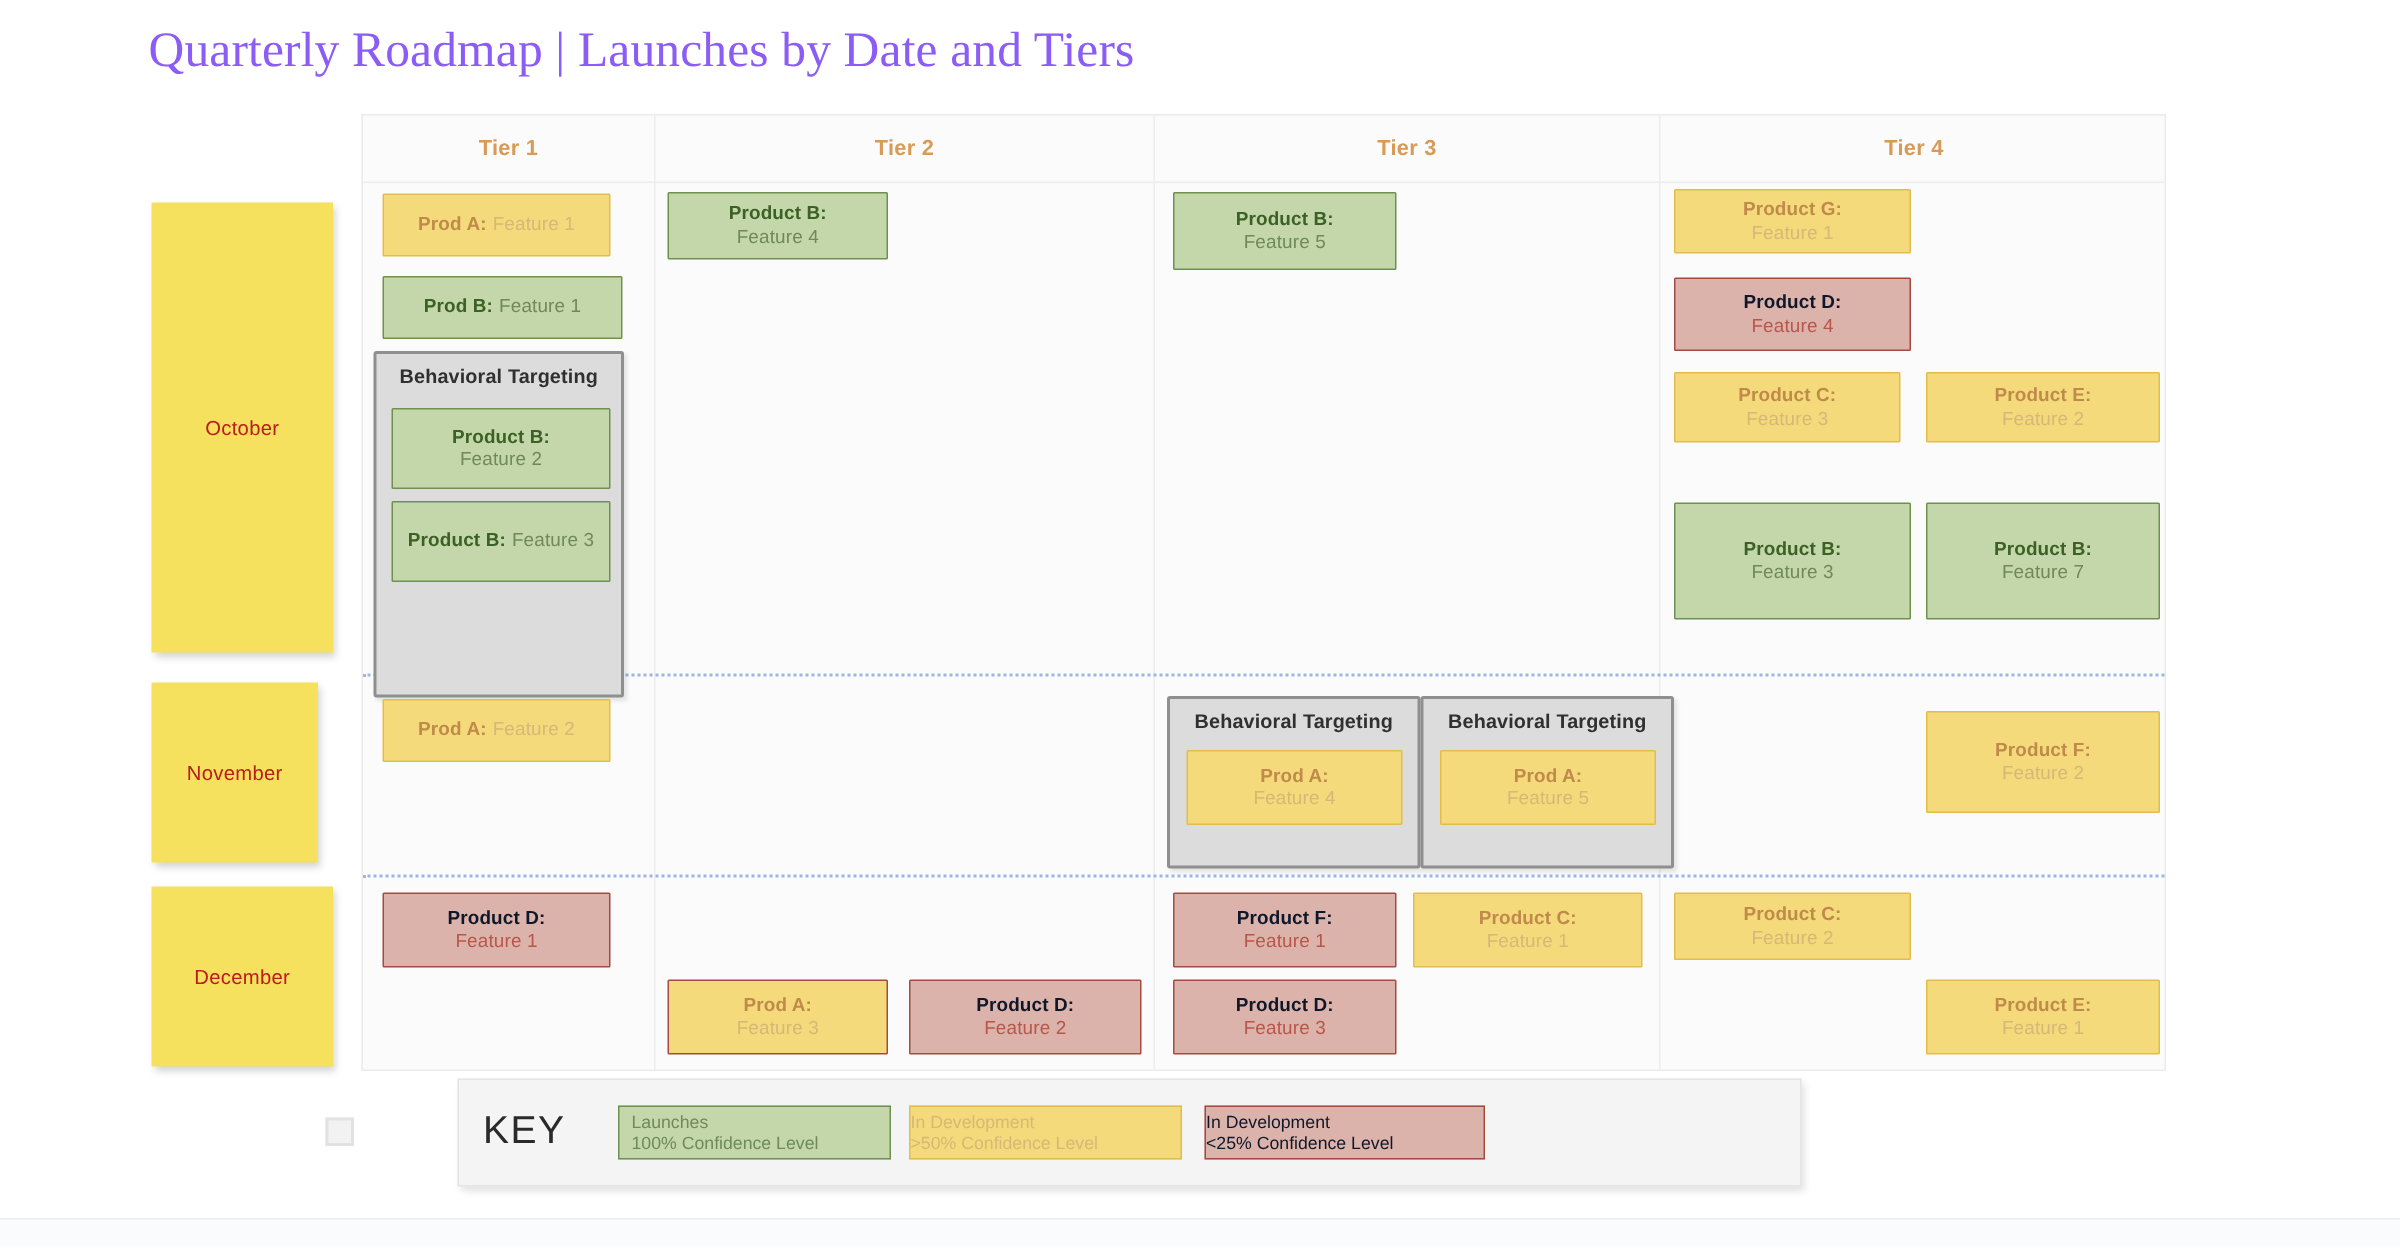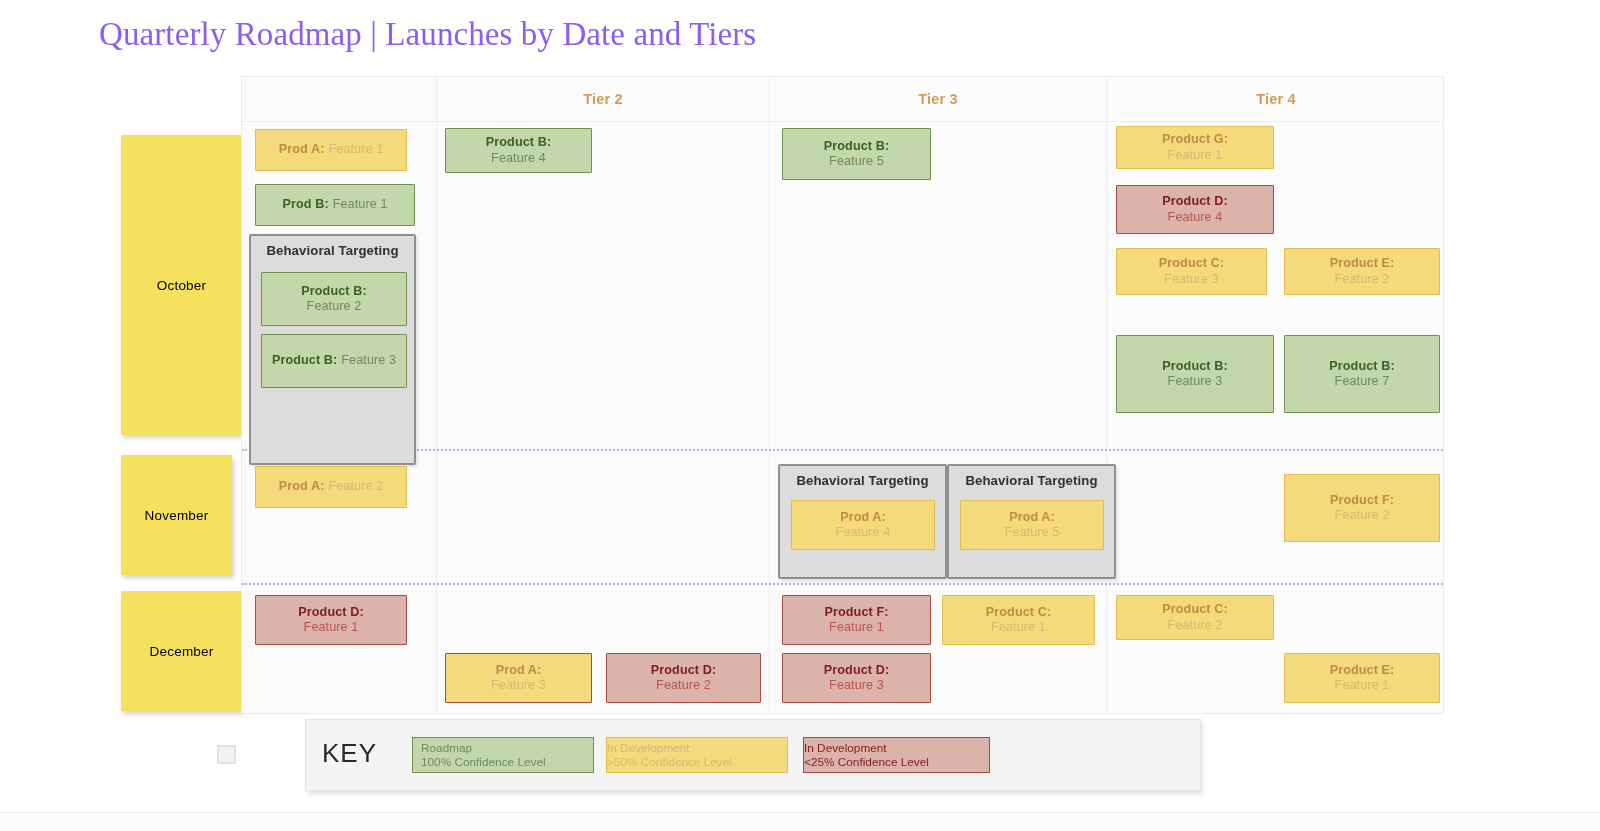--- a/index.html
+++ b/index.html
@@ -75,23 +75,22 @@
 
   
   .month-note {
     position: absolute;
     background: #f6e15f;
     box-shadow: 2px 3px 5px rgba(0,0,0,0.18);
     display: flex;
     align-items: center;
     justify-content: center;
     font-size: 13.5px;
-    color: #000000;
+    color: #b91c1c;
     letter-spacing: 0.2px;
-    margin-left: 20px;
   }
 
   
   .card {
     position: absolute;
     box-sizing: border-box;
     border-width: 1.5px;
     border-style: solid;
     display: flex;
     flex-direction: column;
@@ -126,21 +125,21 @@
     background: #f4da7b;
     border-color: #e2bd4e;
   }
   .st-dev50 .prod { color: #c08a4a; }
   .st-dev50 .feat { color: #d6b877; }
 
   .st-dev25 {
     background: #dbb3ab;
     border-color: #a54a43;
   }
-  .st-dev25 .prod { color: #7f1d1d; }
+  .st-dev25 .prod { color: #0f172a; }
   .st-dev25 .feat { color: #b9564b; }
 
   
   .st-dev50.redline { border-color: #a54a43; }
 
   
   .bt-group {
     position: absolute;
     box-sizing: border-box;
     background: #dcdcdc;
@@ -229,20 +228,21 @@
 <div class="month-note" style="left:101px; top:455px; width:111px; height:120px;">November</div>
 <div class="month-note" style="left:101px; top:591px; width:121px; height:120px;">December</div>
 
 <div id="board">
 
   <div class="col-divider" style="left:194px;"></div>
   <div class="col-divider" style="left:527px;"></div>
   <div class="col-divider" style="left:864px;"></div>
 
   <div id="header-row">
+    <div class="tier-head" style="left:0px;   width:194px;">Tier 1</div>
     <div class="tier-head" style="left:195px; width:332px;">Tier 2</div>
     <div class="tier-head" style="left:528px; width:336px;">Tier 3</div>
     <div class="tier-head" style="left:865px; width:338px;">Tier 4</div>
   </div>
 
   <div class="row-divider" style="top:372px;"></div>
   <div class="row-divider" style="top:506px;"></div>
 
   <div class="card inline st-dev50" style="left:13px; top:52px; width:152px; height:42px;">
     <span class="prod">Prod A:</span>
@@ -373,21 +373,21 @@
   </div>
 
 </div>
 
 <div id="key-checkbox"></div>
 
 <div id="key-panel">
   <div id="key-label">KEY</div>
 
   <div class="key-card st-launched left-al" style="left:106px; width:182px;">
-    <span class="k1 feat">Roadmap</span>
+    <span class="k1 feat">Launches</span>
     <span class="k2 feat">100% Confidence Level</span>
   </div>
 
   <div class="key-card st-dev50 ctr" style="left:300px; width:182px;">
     <span class="k1 feat">In Development</span>
     <span class="k2 feat">&gt;50% Confidence Level</span>
   </div>
 
   <div class="key-card st-dev25 ctr" style="left:497px; width:187px;">
     <span class="k1 prod">In Development</span>

